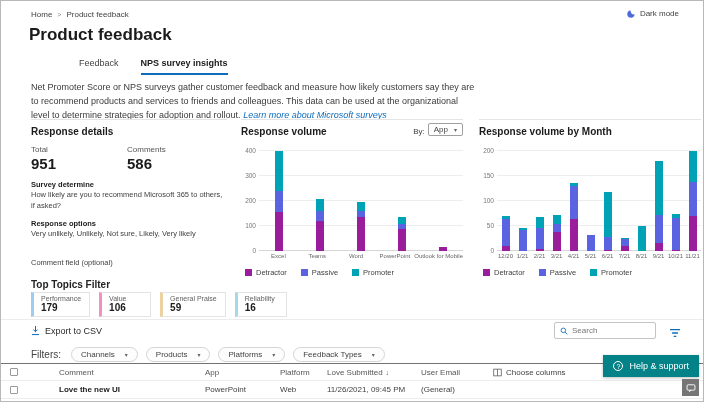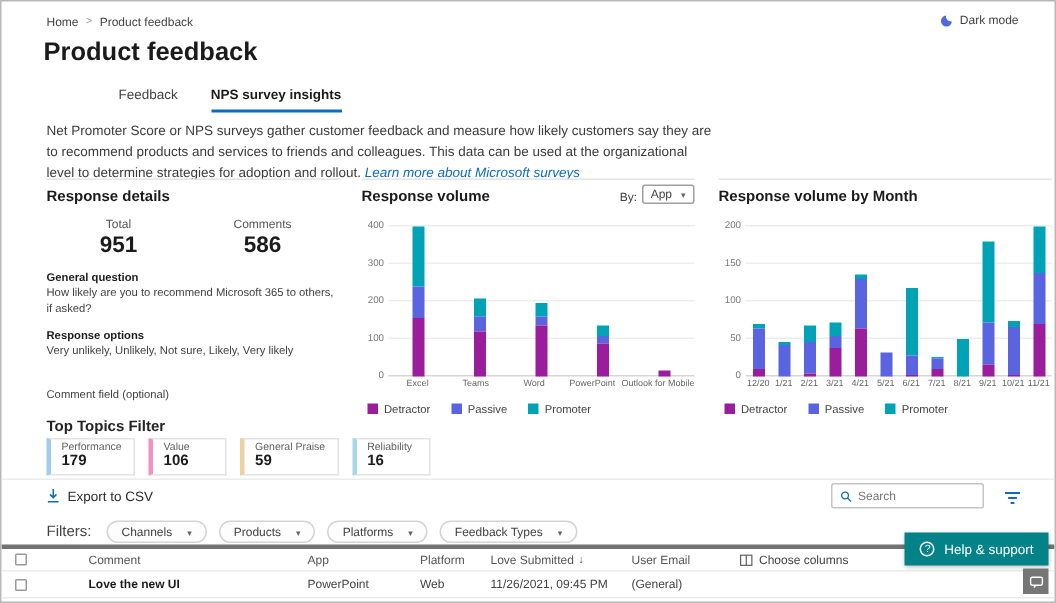--- a/index.html
+++ b/index.html
@@ -27,21 +27,21 @@
   .desc { top:80px; left:30px; width:448px; font-size:9px; line-height:1.55; color:#3b3b3b; }
   .desc .link { color:#0f6cbd; cursor:pointer;font-style:italic; }
 
   
   .col { border-top:1px solid #e4e4e4; padding-top:6px; }
   .col1 { top:118px; left:30px;  width:196px; height:156px; }
   .col2 { top:118px; left:240px; width:222px; height:156px; }
   .col3 { top:118px; left:478px; width:222px; height:156px; }
   .sec-title { font-size:10px; font-weight:bold; color:#1b1b1b; }
 
-  .rd-grid { display:flex; margin-top:8px;text-align:center; }
+  .rd-grid { display:flex; margin-top:8px; }
   .rd-cell { width:96px; }
   .rd-label { font-size:8px; color:#555; }
   .rd-value { font-size:15px; font-weight:bold; color:#1b1b1b; margin-top:1px; }
   .rd-sub { margin-top:8px; }
   .rd-sub-h { font-size:7.5px; font-weight:bold; color:#1b1b1b; }
   .rd-sub-t { font-size:7.5px; color:#424242; margin-top:1px; line-height:1.4; }
 
   
   .by-row { position:absolute; top:3px; right:0; display:flex; align-items:flex-end; gap:3px; }
   .by-label { font-size:8px; color:#424242; }
@@ -78,21 +78,21 @@
   .searchbox input { border:none; outline:none; width:74px; font-size:8px; color:#333; font-family:"Liberation Sans",sans-serif; background:transparent; }
   .filter-btn { top:323px; left:668px; cursor:pointer; }
 
   .filters-row { top:346px; left:30px; display:flex; align-items:center; gap:8px; }
   .filters-label { font-size:10px; color:#424242; margin-right:2px; }
   .pill { border:1px solid #d4d4d4; border-radius:11px; padding:2px 9px; font-size:8px; color:#424242; display:flex; gap:10px; align-items:center; cursor:pointer; background:#fdfdfd; }
 
   
   .table { top:362px; left:0; right:0; }
   .trow { display:grid; grid-template-columns:58px 146px 75px 47px 94px 72px 1fr; align-items:center; height:18px; border-bottom:1px solid #ececec; }
-  .trow.head { border-top:3px solid #737373; color:#555; }
+  .trow.head { border-top:1px solid #737373; color:#555; }
   .th { font-size:8px; color:#555; display:flex; align-items:center; gap:3px; }
   .td { font-size:8px; color:#424242; }
   .td.comment { font-weight:bold; color:#1b1b1b; }
   .cb { width:8px; height:8px; border:1px solid #9a9a9a; border-radius:1px; margin-left:9px; cursor:pointer; background:#fff; }
   .sort-arrow { font-size:7px; color:#555; }
   .choose-cols { display:flex; align-items:center; gap:4px; font-size:8px; color:#424242; cursor:pointer; }
 
   
   .help-btn { top:354px; right:4px; height:22px; padding:0 10px; background:#038387; color:#fff; font-size:9px; display:flex; align-items:center; gap:6px; cursor:pointer; box-shadow:0 1px 3px rgba(0,0,0,.25); }
   .q-icon { width:10px; height:10px; border:1px solid #fff; border-radius:50%; font-size:7px; display:flex; align-items:center; justify-content:center; }
@@ -132,21 +132,21 @@
     <div class="rd-cell">
       <div class="rd-label">Total</div>
       <div class="rd-value">951</div>
     </div>
     <div class="rd-cell">
       <div class="rd-label">Comments</div>
       <div class="rd-value">586</div>
     </div>
   </div>
   <div class="rd-sub">
-    <div class="rd-sub-h">General question</div>
+    <div class="rd-sub-h">Survey determine</div>
     <div class="rd-sub-t">How likely are you to recommend Microsoft 365 to others, if asked?</div>
   </div>
   <div class="rd-sub">
     <div class="rd-sub-h">Response options</div>
     <div class="rd-sub-t">Very unlikely, Unlikely, Not sure, Likely, Very likely</div>
     <div class="rd-sub-t" style="margin-top:18px">Comment field (optional)</div>
   </div>
 </div>
 
 <div class="abs col col2">

